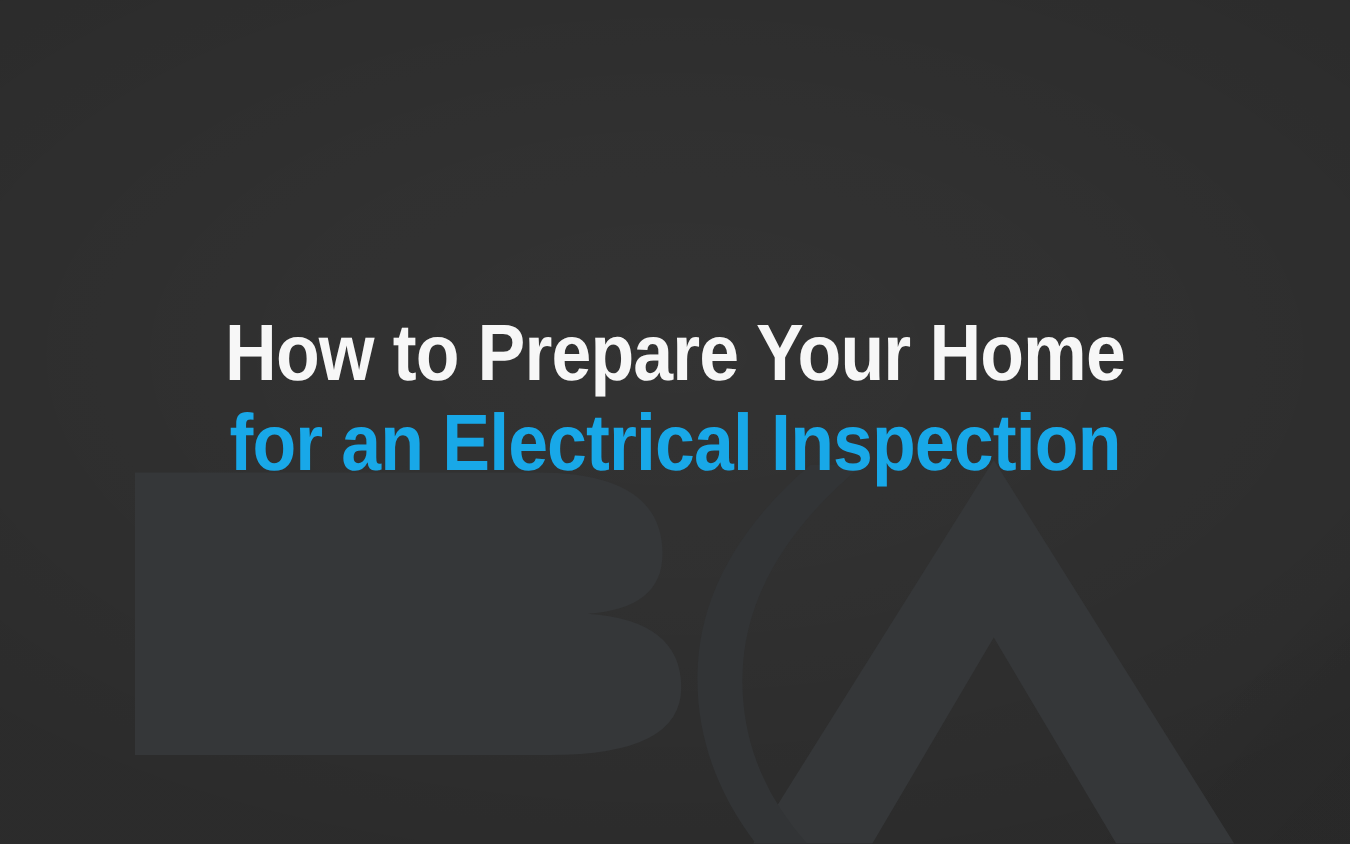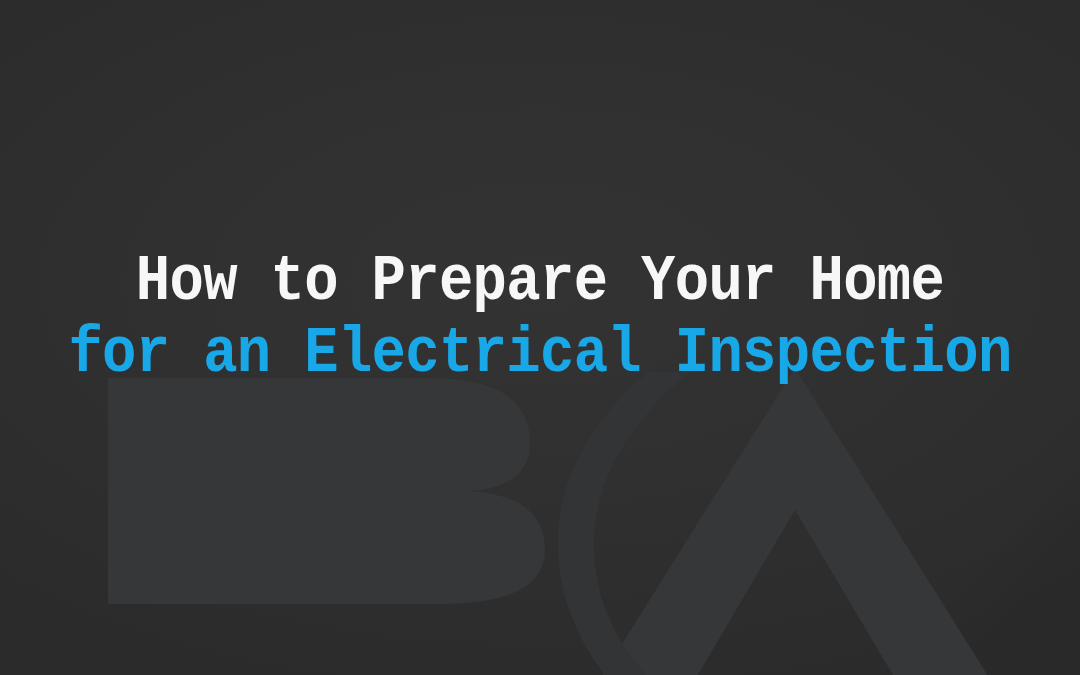--- a/index.html
+++ b/index.html
@@ -7,21 +7,21 @@
     padding: 0;
     background: #2e2e2e;
   }
 
   #stage {
     position: relative;
     width: 1080px;
     height: 675px;
     overflow: hidden;
     background: #2e2e2e;
-    font-family: Liberation Mono, monospace;
+    font-family: Liberation Sans, sans-serif;
     -webkit-font-smoothing: antialiased;
   }
 
   
   .bg-sheen {
     position: absolute;
     inset: 0;
     background: radial-gradient(ellipse 70% 60% at 50% 42%,
                                 rgba(255,255,255,0.022) 0%,
                                 rgba(255,255,255,0.010) 45%,

